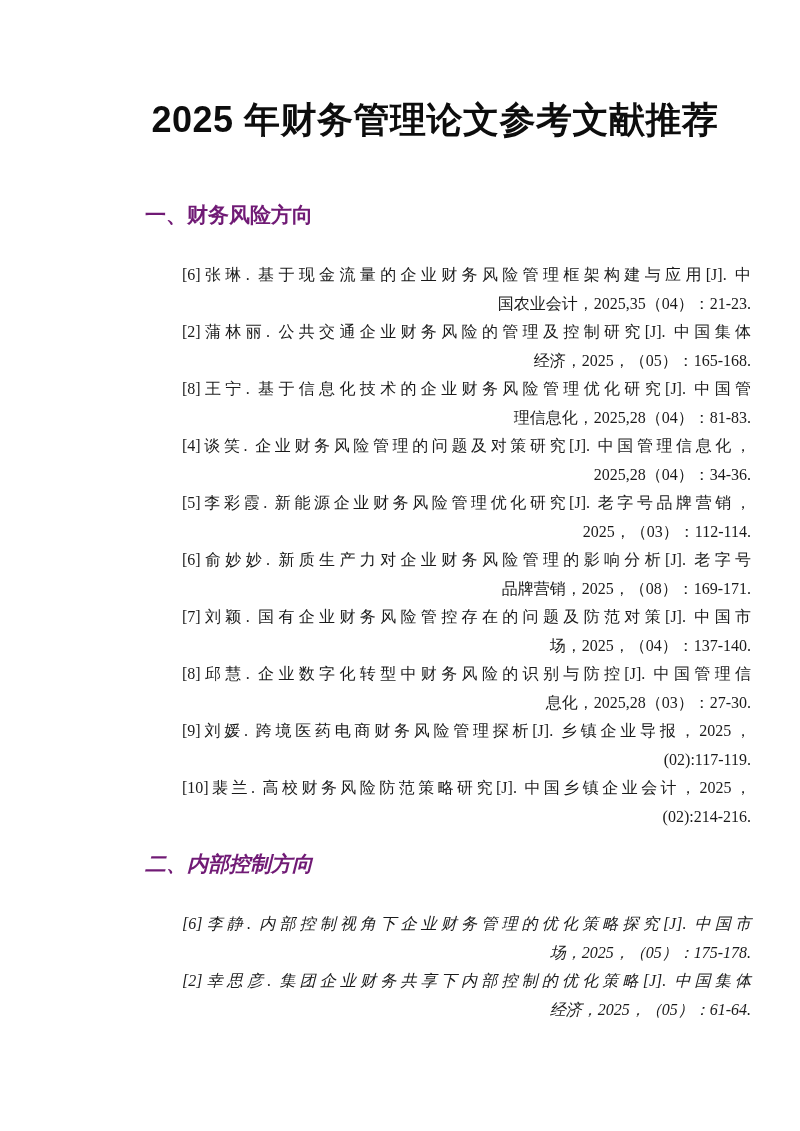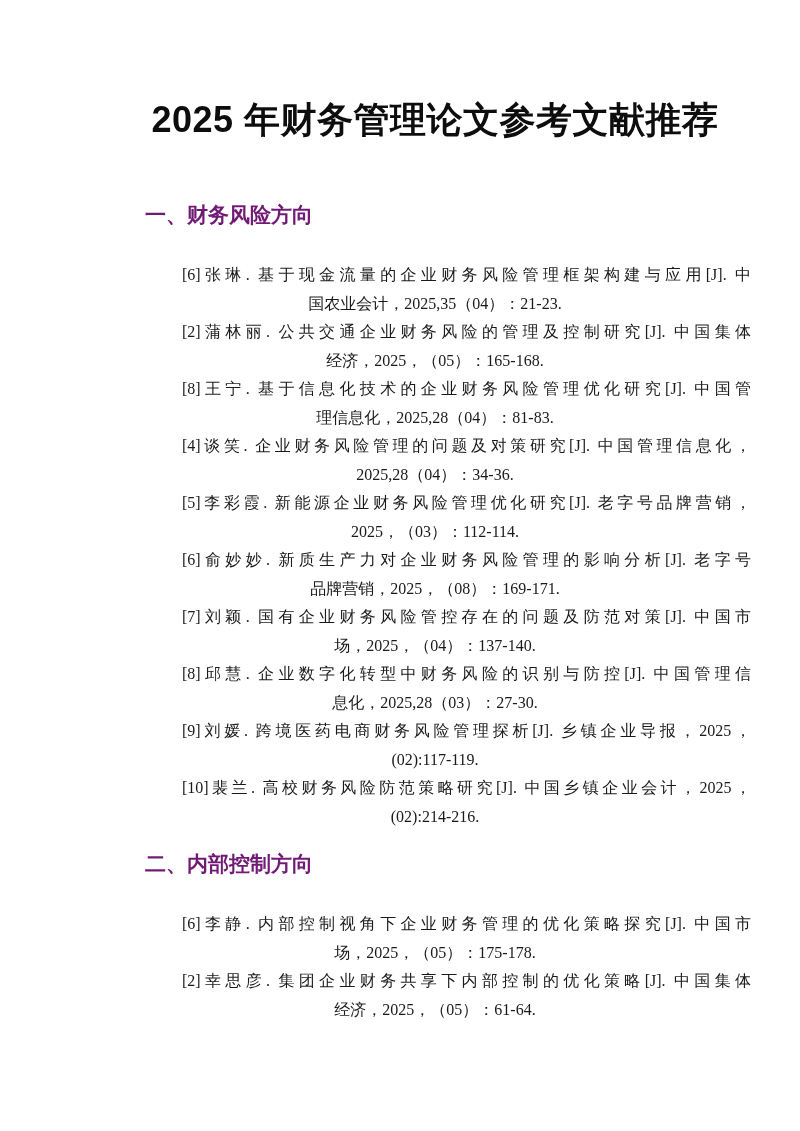--- a/index.html
+++ b/index.html
@@ -23,21 +23,21 @@
     font-family: "Liberation Sans", "DejaVu Sans", sans-serif;
     font-weight: 800;
     font-size: 36px;
     line-height: 48px;
     text-align: center;
     color: #0d0d0d;
     letter-spacing: 0.5px;
   }
   .section { margin: 0; }
   .section.first { margin-top: 58px; }
-  .section.second { margin-top: 20px; }
+  .section.second { margin-top: 20px; font-style: italic; }
   .section-heading {
     margin: 0 0 0 26px;
     font-family: "Liberation Sans", "DejaVu Sans", sans-serif;
     font-weight: 700;
     font-size: 21px;
     line-height: 26px;
     color: #701a75;
   }
   .refs {
     margin-top: 33px;
@@ -49,21 +49,21 @@
     color: #1a1a1a;
   }
   .ref .l1 {
     display: block;
     text-align: justify;
     text-align-last: justify;
     text-indent: 63px;
   }
   .ref .l2 {
     display: block;
-    text-align: center;
+    text-align: right;
   }
 </style>
 </head>
 <body>
 
 <div class="page">
 
   <h1 class="doc-title">2025 年财务管理论文参考文献推荐</h1>
 
   <div class="section first">

